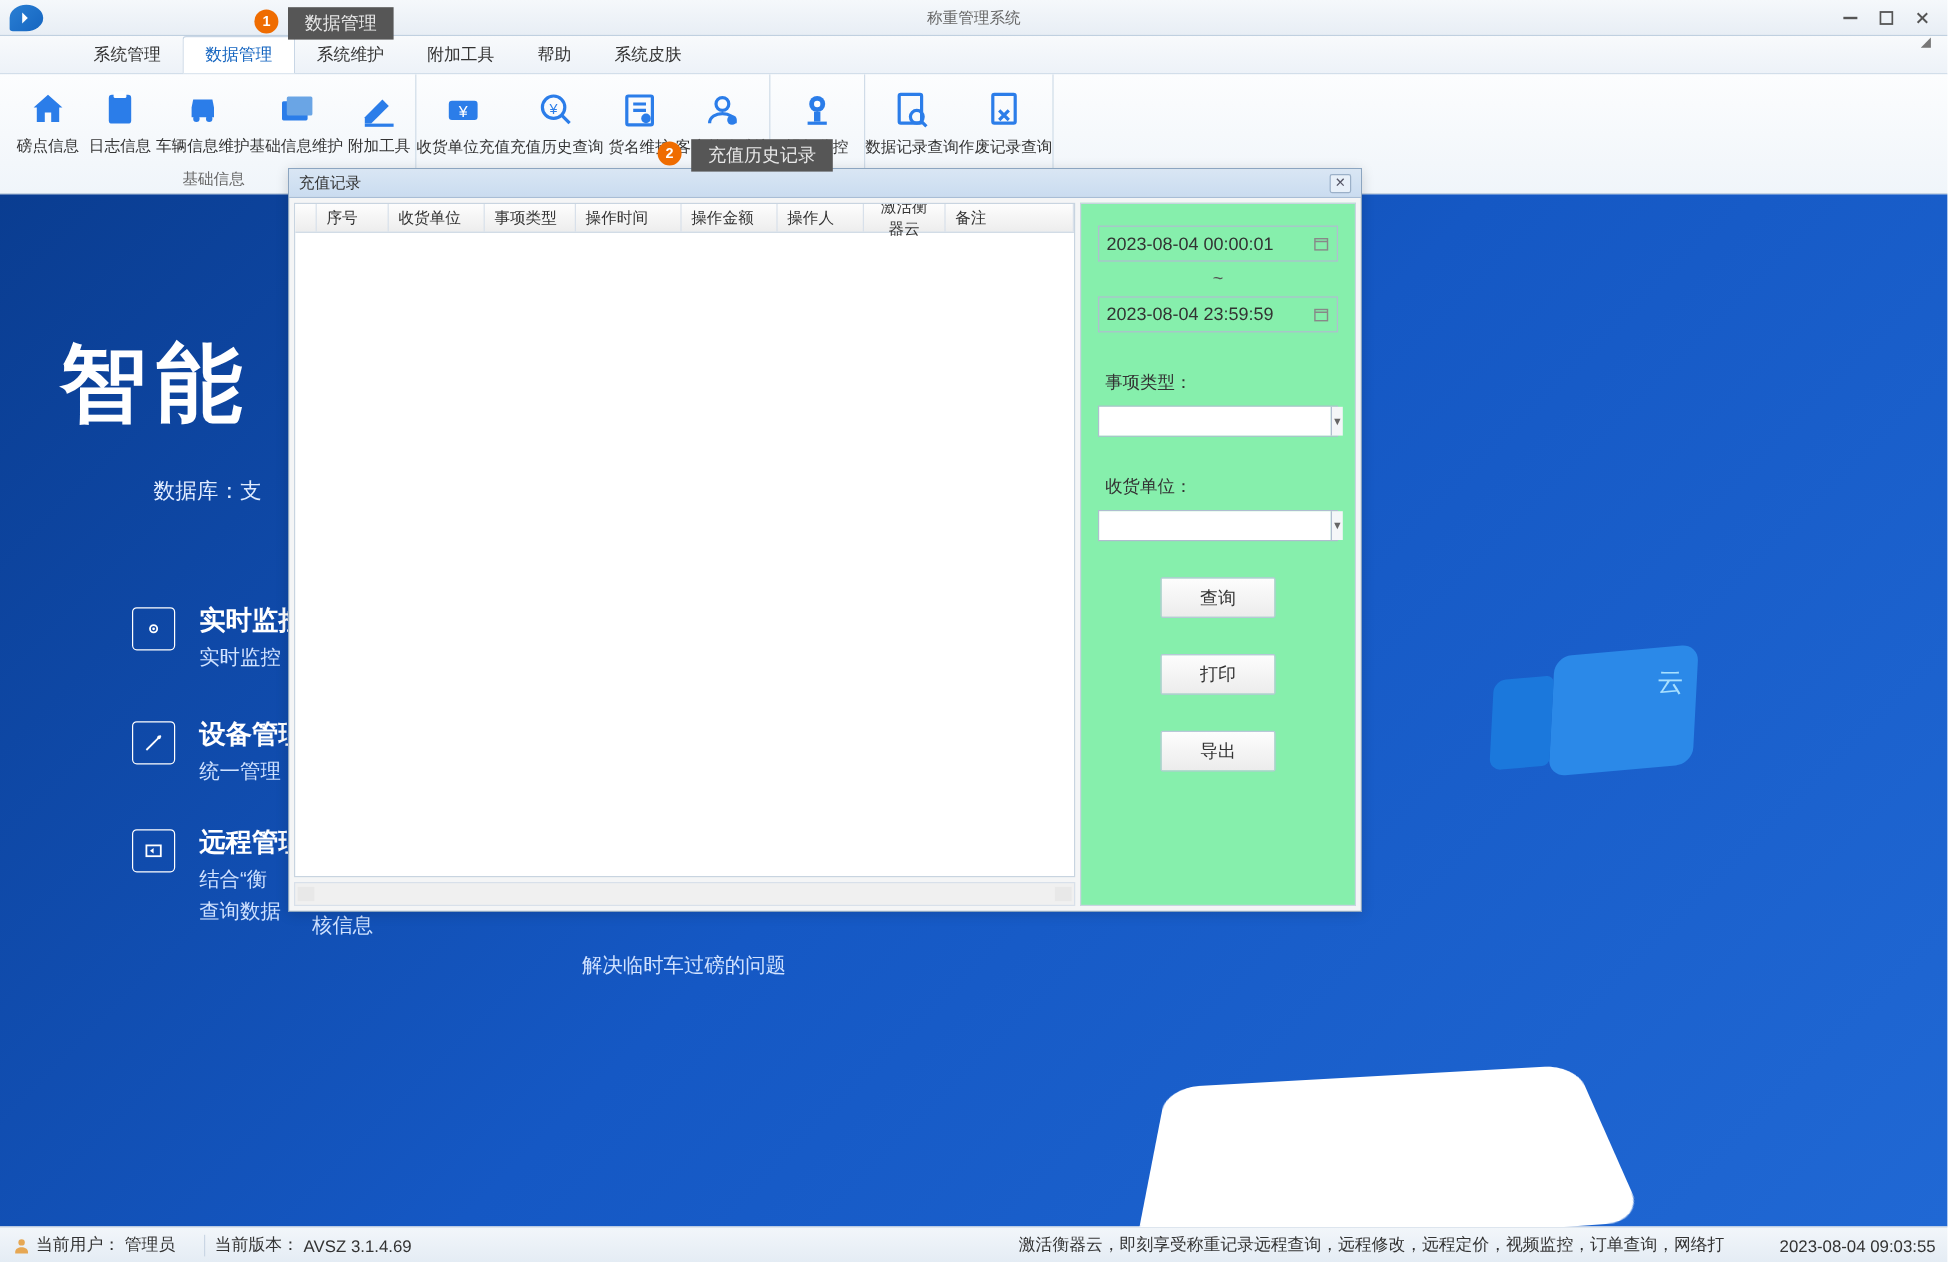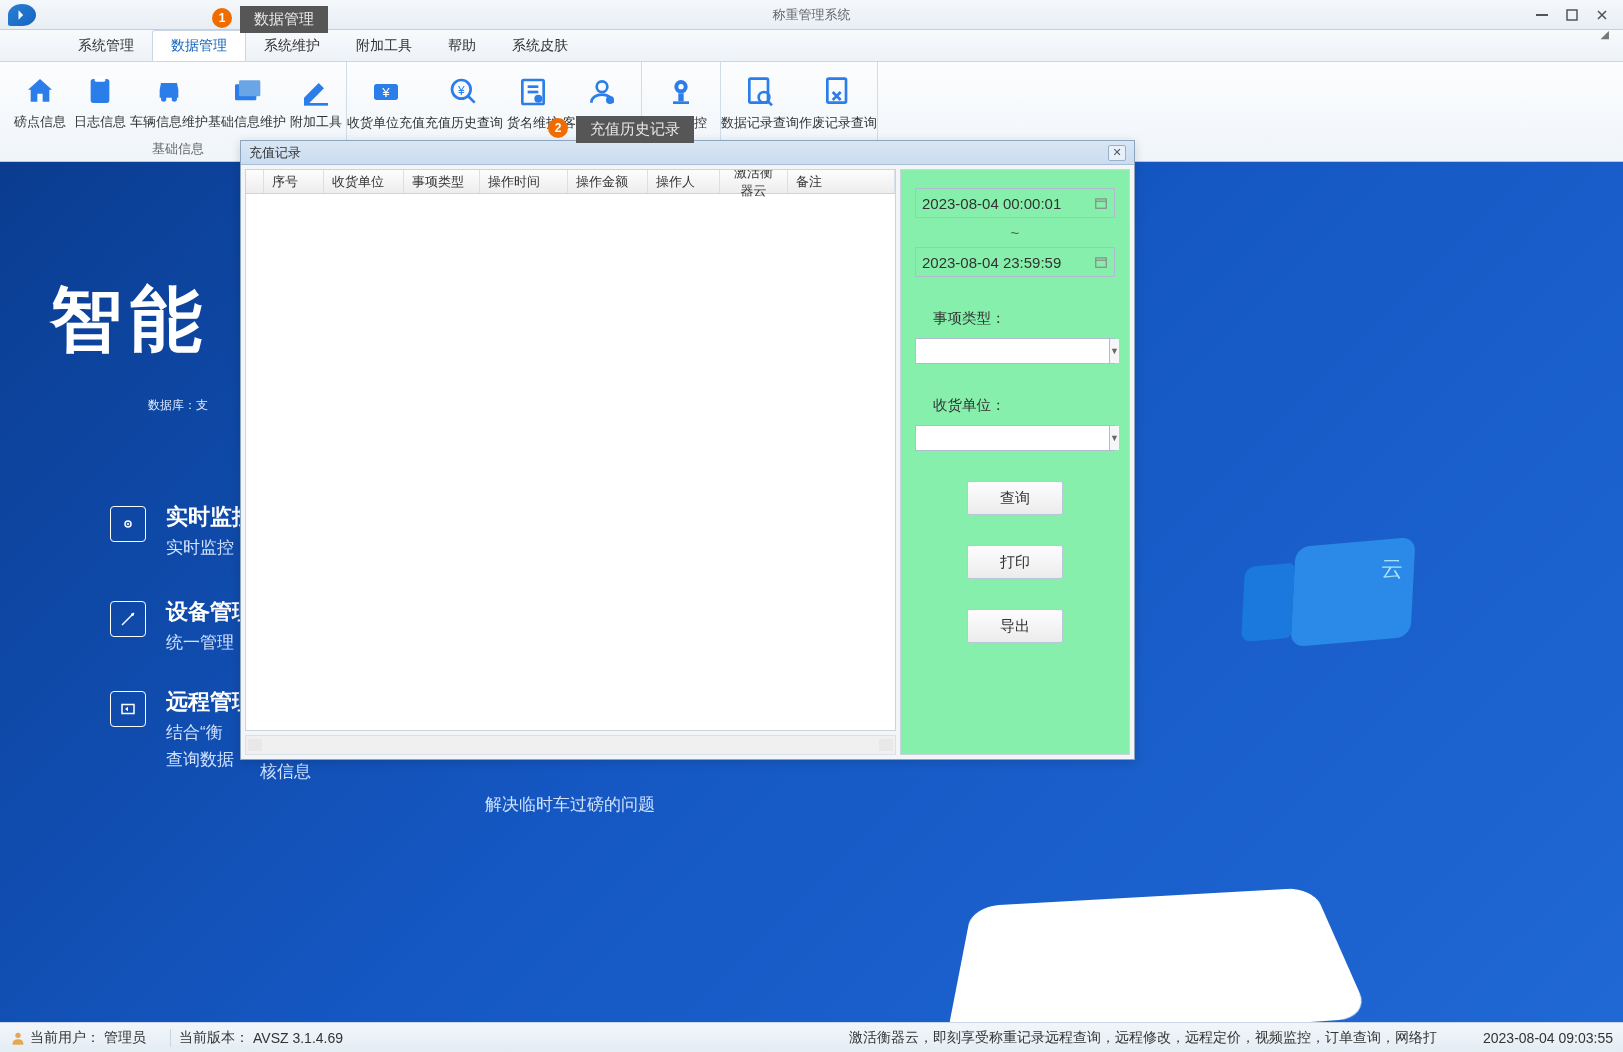--- a/index.html
+++ b/index.html
@@ -26,21 +26,21 @@
     .ribbon-btn { width: 78px; display: flex; flex-direction: column; align-items: center; justify-content: center; gap: 5px; cursor: pointer; padding: 5px 0; }
     .ribbon-btn.compact { width: 60px; }
     .ribbon-icon { width: 34px; height: 34px; display: flex; align-items: center; justify-content: center; }
     .ribbon-icon svg { width: 32px; height: 32px; fill: #2b7de9; }
     .ribbon-label { font-size: 13px; color: #333; text-align: center; white-space: nowrap; }
     .ribbon-group-label { text-align: center; font-size: 13px; color: #666; padding-bottom: 1px;}
     
     
     .content-area { position: absolute; top: 162px; left: 0; right: 0; bottom: 30px; background: linear-gradient(135deg, #0a3d91 0%, #1558c4 50%, #2068d4 100%); overflow: hidden; }
     .bg-title { position: absolute; top: 110px; left: 50px; color: #fff; font-size: 72px; font-weight: 700; letter-spacing: 8px; }
-    .bg-sub { position: absolute; top: 235px; left: 148px; color: #e0ecff; font-size: 12px; }
+    .bg-sub { position: absolute; top: 235px; left: 128px; color: #e0ecff; font-size: 18px; }
     .feature { position: absolute; left: 110px; color: #fff; display: flex; gap: 20px; }
     .feature-icon { width: 36px; height: 36px; border: 1.5px solid #fff; border-radius: 4px; display: flex; align-items: center; justify-content: center; margin-top: 4px; }
     .feature-icon svg { width: 18px; height: 18px; fill: #fff; }
     .feature-title { font-size: 22px; font-weight: 600; }
     .feature-desc { font-size: 17px; color: #d0e2ff; margin-top: 4px; }
     .bg-extra { position: absolute; color: #d0e2ff; font-size: 17px; }
     .truck { position: absolute; right: 200px; top: 330px; width: 220px; height: 180px; }
     .truck-body { position:absolute; bottom:30px; right:10px; width:120px; height:100px; background:#2b89e8; border-radius:14px; transform: skew(-3deg,-5deg);}
     .truck-cab { position:absolute; bottom:32px; right:130px; width:50px; height:75px; background:#1b78dc; border-radius:10px 6px 6px 10px; transform: skew(-3deg,-5deg);}
     .cloud-text { position:absolute; top:62px; right:20px; color:#a8e0ff; font-size:22px; font-weight:500;}
@@ -61,21 +61,21 @@
     .th { border-right: 1px solid #d8e0ea; padding: 0 8px; height: 100%; display: flex; align-items: center; }
     .th-blank { width: 18px; }
     .scrollbar-h { height: 20px; background: #f0f0f0; margin: 0 4px 4px 4px; border: 1px solid #d8e0ea; position: relative; }
     .scrollbar-h::before, .scrollbar-h::after { content:''; position:absolute; top:3px; width:14px; height:12px; background:#e8e8e8;}
     .scrollbar-h::before { left:2px; } .scrollbar-h::after { right:2px; }
     .filter-panel { width: 230px; border: 1px solid #c8d4e0; background: #86efac; margin: 4px 4px 4px 0; padding: 18px 12px; font-size: 14.5px; color: #333; }
     .date-input { width: 200px; height: 30px; border: 1px solid #b0bdd0; display: flex; align-items: center; padding: 0 4px 0 6px; font-size: 15px; margin: 0 auto; }
     .date-input .cal-icon { margin-left: auto; width: 16px; height: 16px; display:flex;align-items:center;}
     .date-input .cal-icon svg { width:14px;height:14px;fill:#888;}
     .tilde { text-align: center; margin: 6px 0; color: #555; font-size: 15px;}
-    .fp-label { margin: 32px 0 10px 20px; }
+    .fp-label { margin: 32px 0 10px 8px; }
     .fp-combo { width: 200px; height: 26px; border: 1px solid #b0bdd0; display: flex; margin: 0 auto; }
     .fp-combo input { flex: 1; border: none; outline: none; padding: 0 6px; font-size: 14px; }
     .fp-combo .dd { width: 20px; border-left: 1px solid #b0bdd0; display: flex; align-items: center; justify-content: center; font-size: 9px; color: #666; cursor:pointer; background:#f4f6f8;}
     .fp-btn { width: 96px; height: 34px; border: 1px solid #b8c8d8; background: linear-gradient(#fdfdfd, #ececec); margin: 30px auto 0 auto; display: flex; align-items: center; justify-content: center; font-size: 15px; cursor: pointer; border-radius:2px;}
     .fp-btn + .fp-btn { margin-top: 30px; }
     
     
     .statusbar { position: absolute; bottom: 0; left: 0; right: 0; height: 30px; background: linear-gradient(#f2f6fa, #e4ecf4); border-top: 1px solid #cad6e4; display: flex; align-items: center; font-size: 14px; color: #333; padding: 0 10px; margin-top: 36px; }
     .status-seg { display: flex; align-items: center; gap: 4px; padding-right: 16px;}
     .status-divider { width: 1px; height: 18px; background: #cad6e4; margin: 0 8px; }

